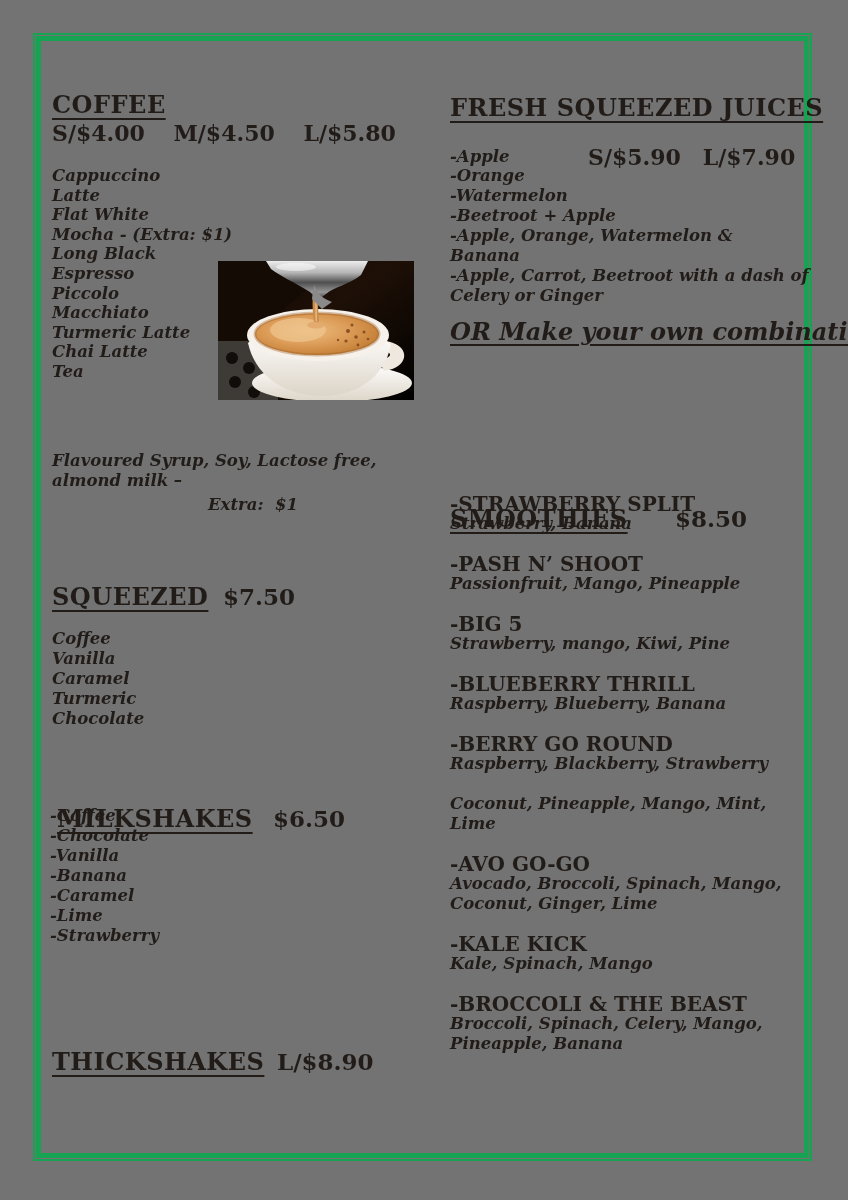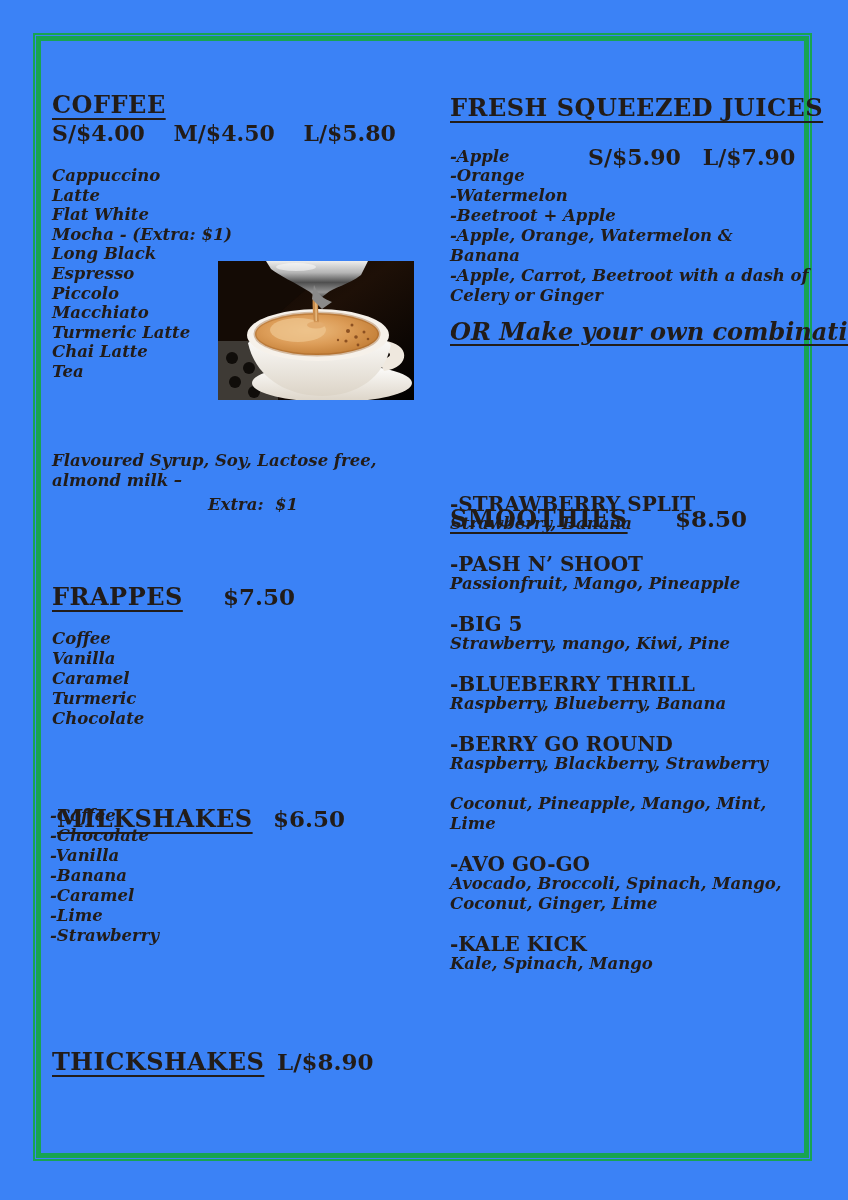--- a/index.html
+++ b/index.html
@@ -1,19 +1,19 @@
 <!DOCTYPE html>
 <html><head>
 <meta charset="utf-8">
 <style>
   html,body{margin:0;padding:0;background:#ffffff;}
   .page{
     position:relative;
     width:848px;height:1200px;
-    background:#3b82f6;
+    background:#737373;
     font-family:"DejaVu Serif","Liberation Serif",serif;
     color:#221c19;
     overflow:hidden;
   }
   
   .frame-outer{
     position:absolute;left:33px;top:33px;width:775px;height:1124px;
     border:2px solid #17a452;
   }
   .frame-inner{
@@ -148,21 +148,21 @@
     </svg>
   </div>
 
   <div class="sec" style="left:52px;top:451px;">
     <div class="it">Flavoured Syrup, Soy, Lactose free,</div>
     <div class="it">almond milk –</div>
     <div class="it extra-price">Extra:  $1</div>
   </div>
 
   <div class="sec headrow" style="left:52px;top:584px;">
-    <span class="h">FRAPPES</span>
+    <span class="h">SQUEEZED</span>
     <span class="hp" style="left:171px;">$7.50</span>
   </div>
   <div class="sec" style="left:52px;top:629px;">
     <div class="it it20">Coffee</div>
     <div class="it it20">Vanilla</div>
     <div class="it it20">Caramel</div>
     <div class="it it20">Turmeric</div>
     <div class="it it20">Chocolate</div>
   </div>
 
@@ -237,14 +237,19 @@
     </div>
     <div class="sblock">
       <div class="sn">-AVO GO-GO</div>
       <div class="it it20">Avocado, Broccoli, Spinach, Mango,</div>
       <div class="it it20">Coconut, Ginger, Lime</div>
     </div>
     <div class="sblock">
       <div class="sn">-KALE KICK</div>
       <div class="it it20">Kale, Spinach, Mango</div>
     </div>
+    <div class="sblock">
+      <div class="sn">-BROCCOLI &amp; THE BEAST</div>
+      <div class="it it20">Broccoli, Spinach, Celery, Mango,</div>
+      <div class="it it20">Pineapple, Banana</div>
+    </div>
   </div>
 </div>
 
 </body></html>

